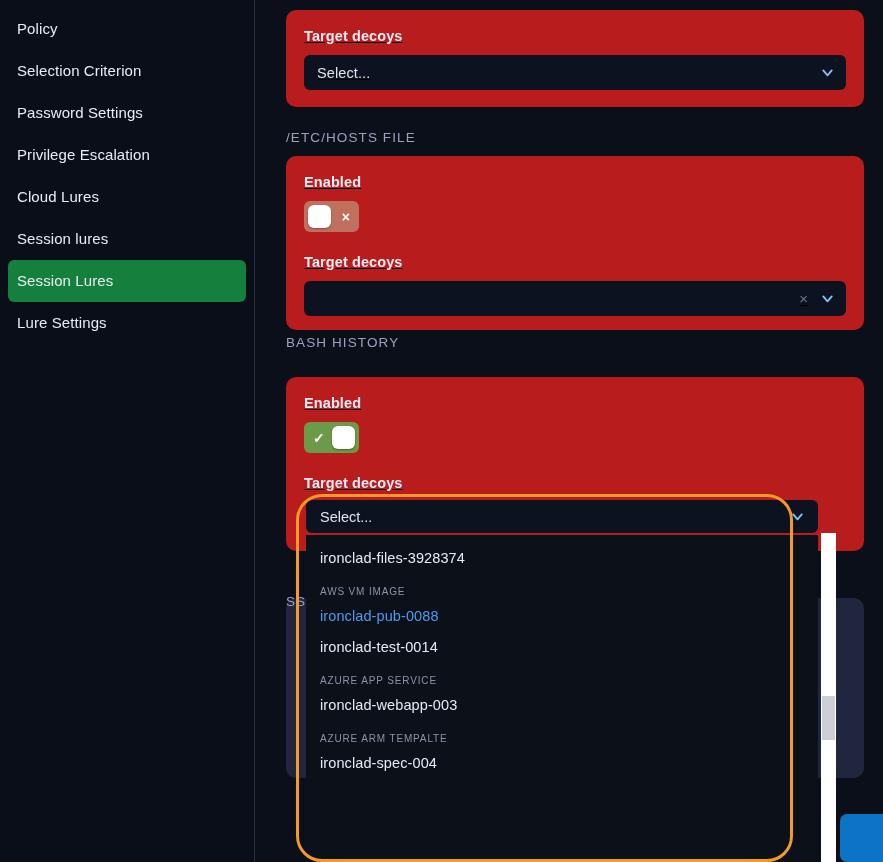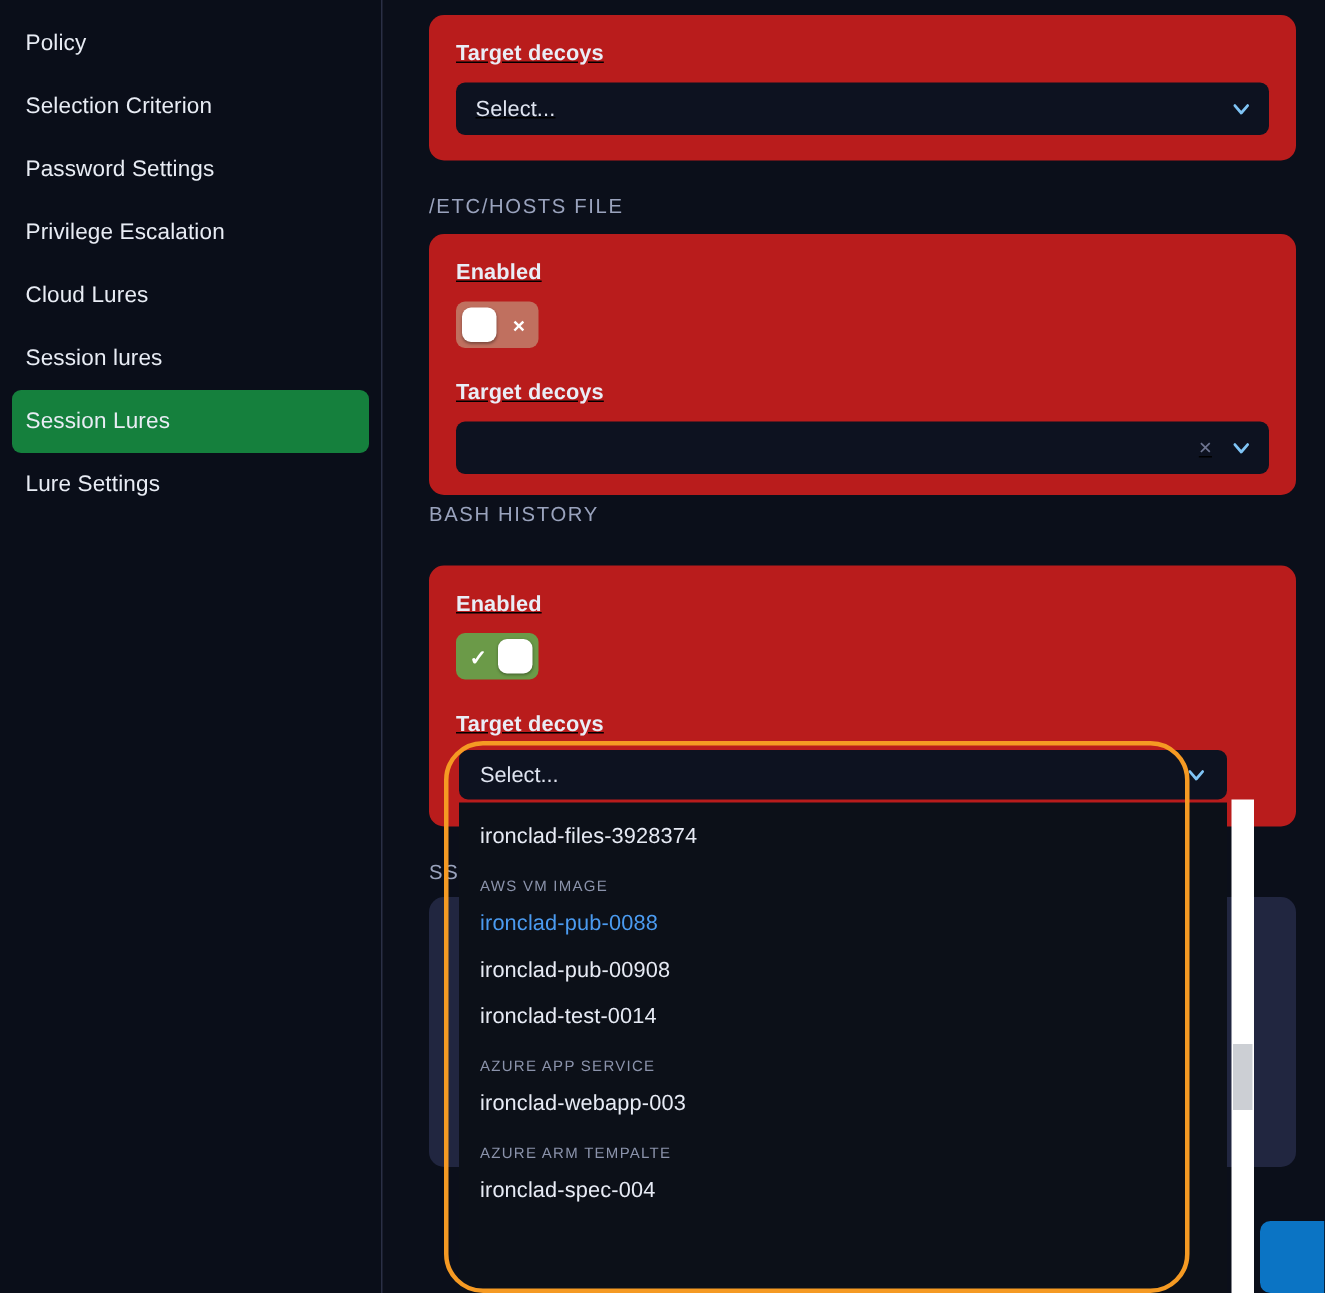--- a/index.html
+++ b/index.html
@@ -217,21 +217,21 @@
     position: absolute;
     left: 840px; top: 814px;
     width: 43px; height: 48px;
     background: #0b74c4;
     border-radius: 7px 0 0 7px;
     cursor: pointer;
     z-index: 20;
   }
   .ss-peek {
     position: absolute;
-    left: 286px; top: 574px;
+    left: 286px; top: 594px;
     color: #9aa3bd;
     font-size: 13.5px;
     letter-spacing: 1.1px;
     z-index: 10;
     text-align: right;
   }
 </style>
 </head>
 <body>
 
@@ -304,21 +304,20 @@
       <span class="chev">
         <svg viewBox="0 0 24 24" fill="none" stroke="#7fc4f5" stroke-width="2.6" stroke-linecap="round" stroke-linejoin="round">
             <polyline points="6 9 12 16 18 9"></polyline>
           </svg>
       </span>
     </div>
     <div class="dd-menu" id="dd-menu">
         <div class="dd-item">ironclad-files-3928374</div>
         <div class="dd-group">AWS VM IMAGE</div>
         <div class="dd-item sel">ironclad-pub-0088</div>
-        <div class="dd-item">ironclad-pub-00908</div>
         <div class="dd-item">ironclad-test-0014</div>
         <div class="dd-group">AZURE APP SERVICE</div>
         <div class="dd-item">ironclad-webapp-003</div>
         <div class="dd-group">AZURE ARM TEMPALTE</div>
         <div class="dd-item">ironclad-spec-004</div>
       </div>
   </div>
 
   <div class="dd-scroll"></div>
   <div class="dd-thumb"></div>

